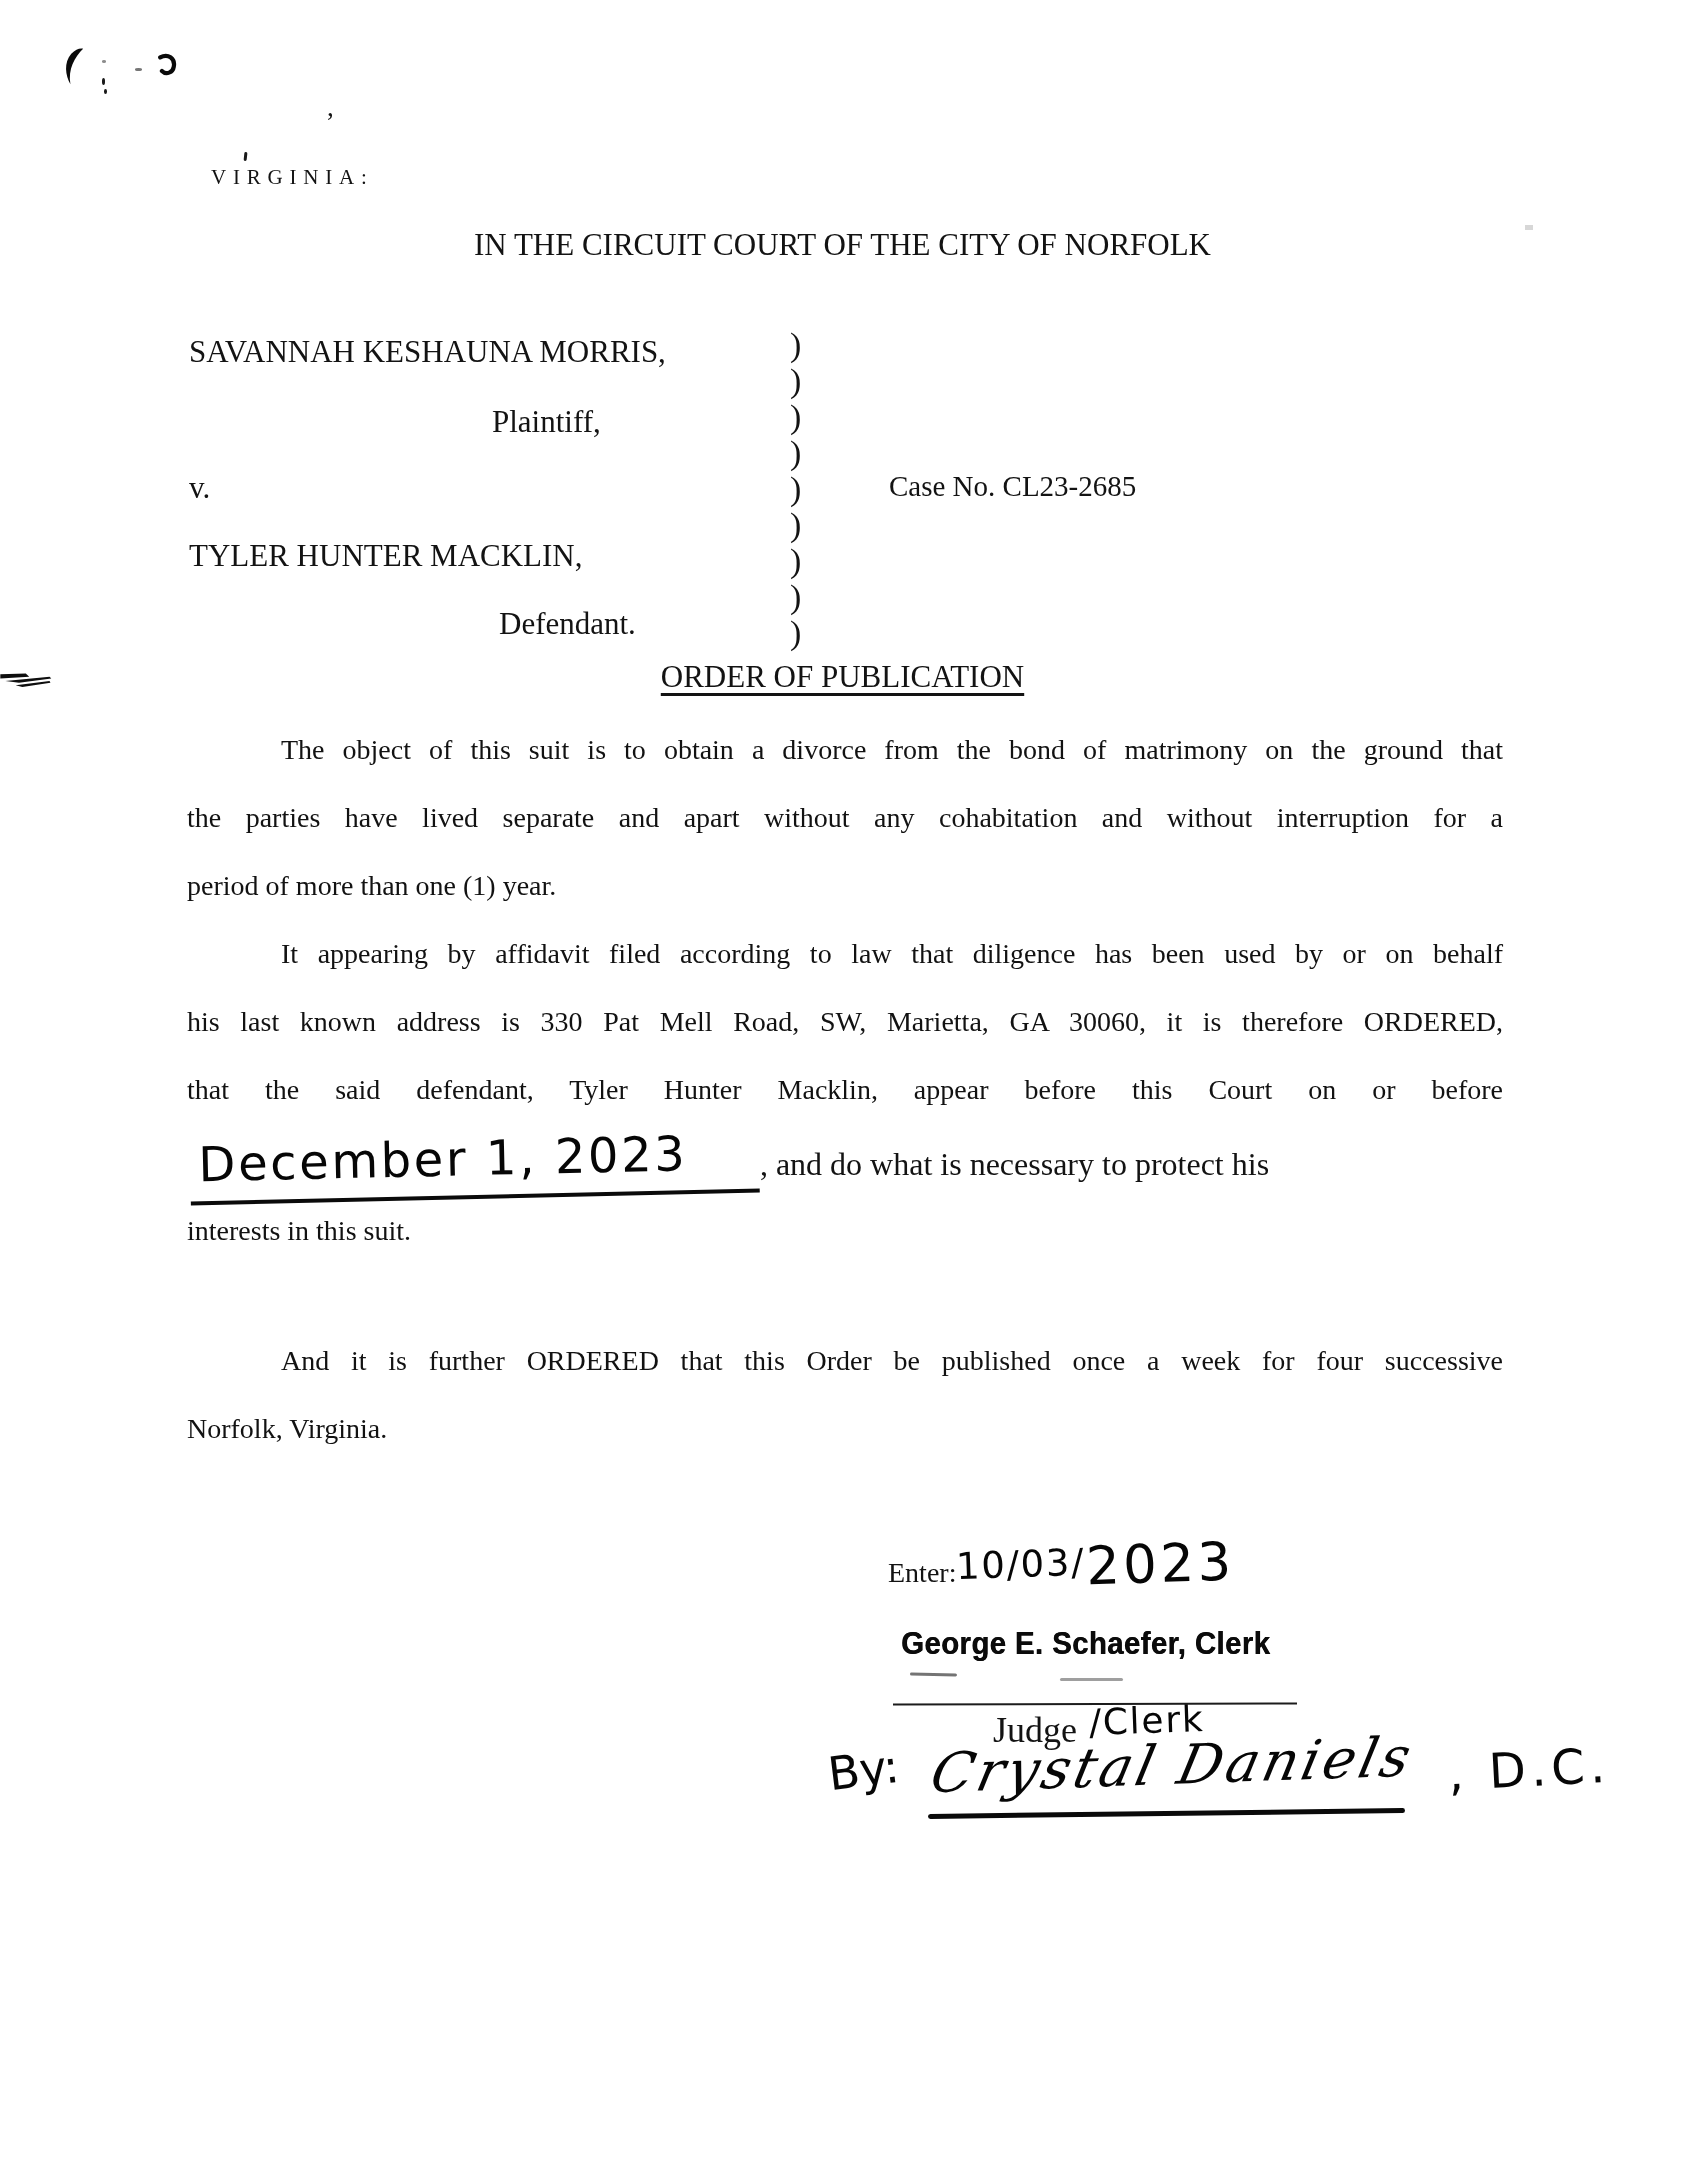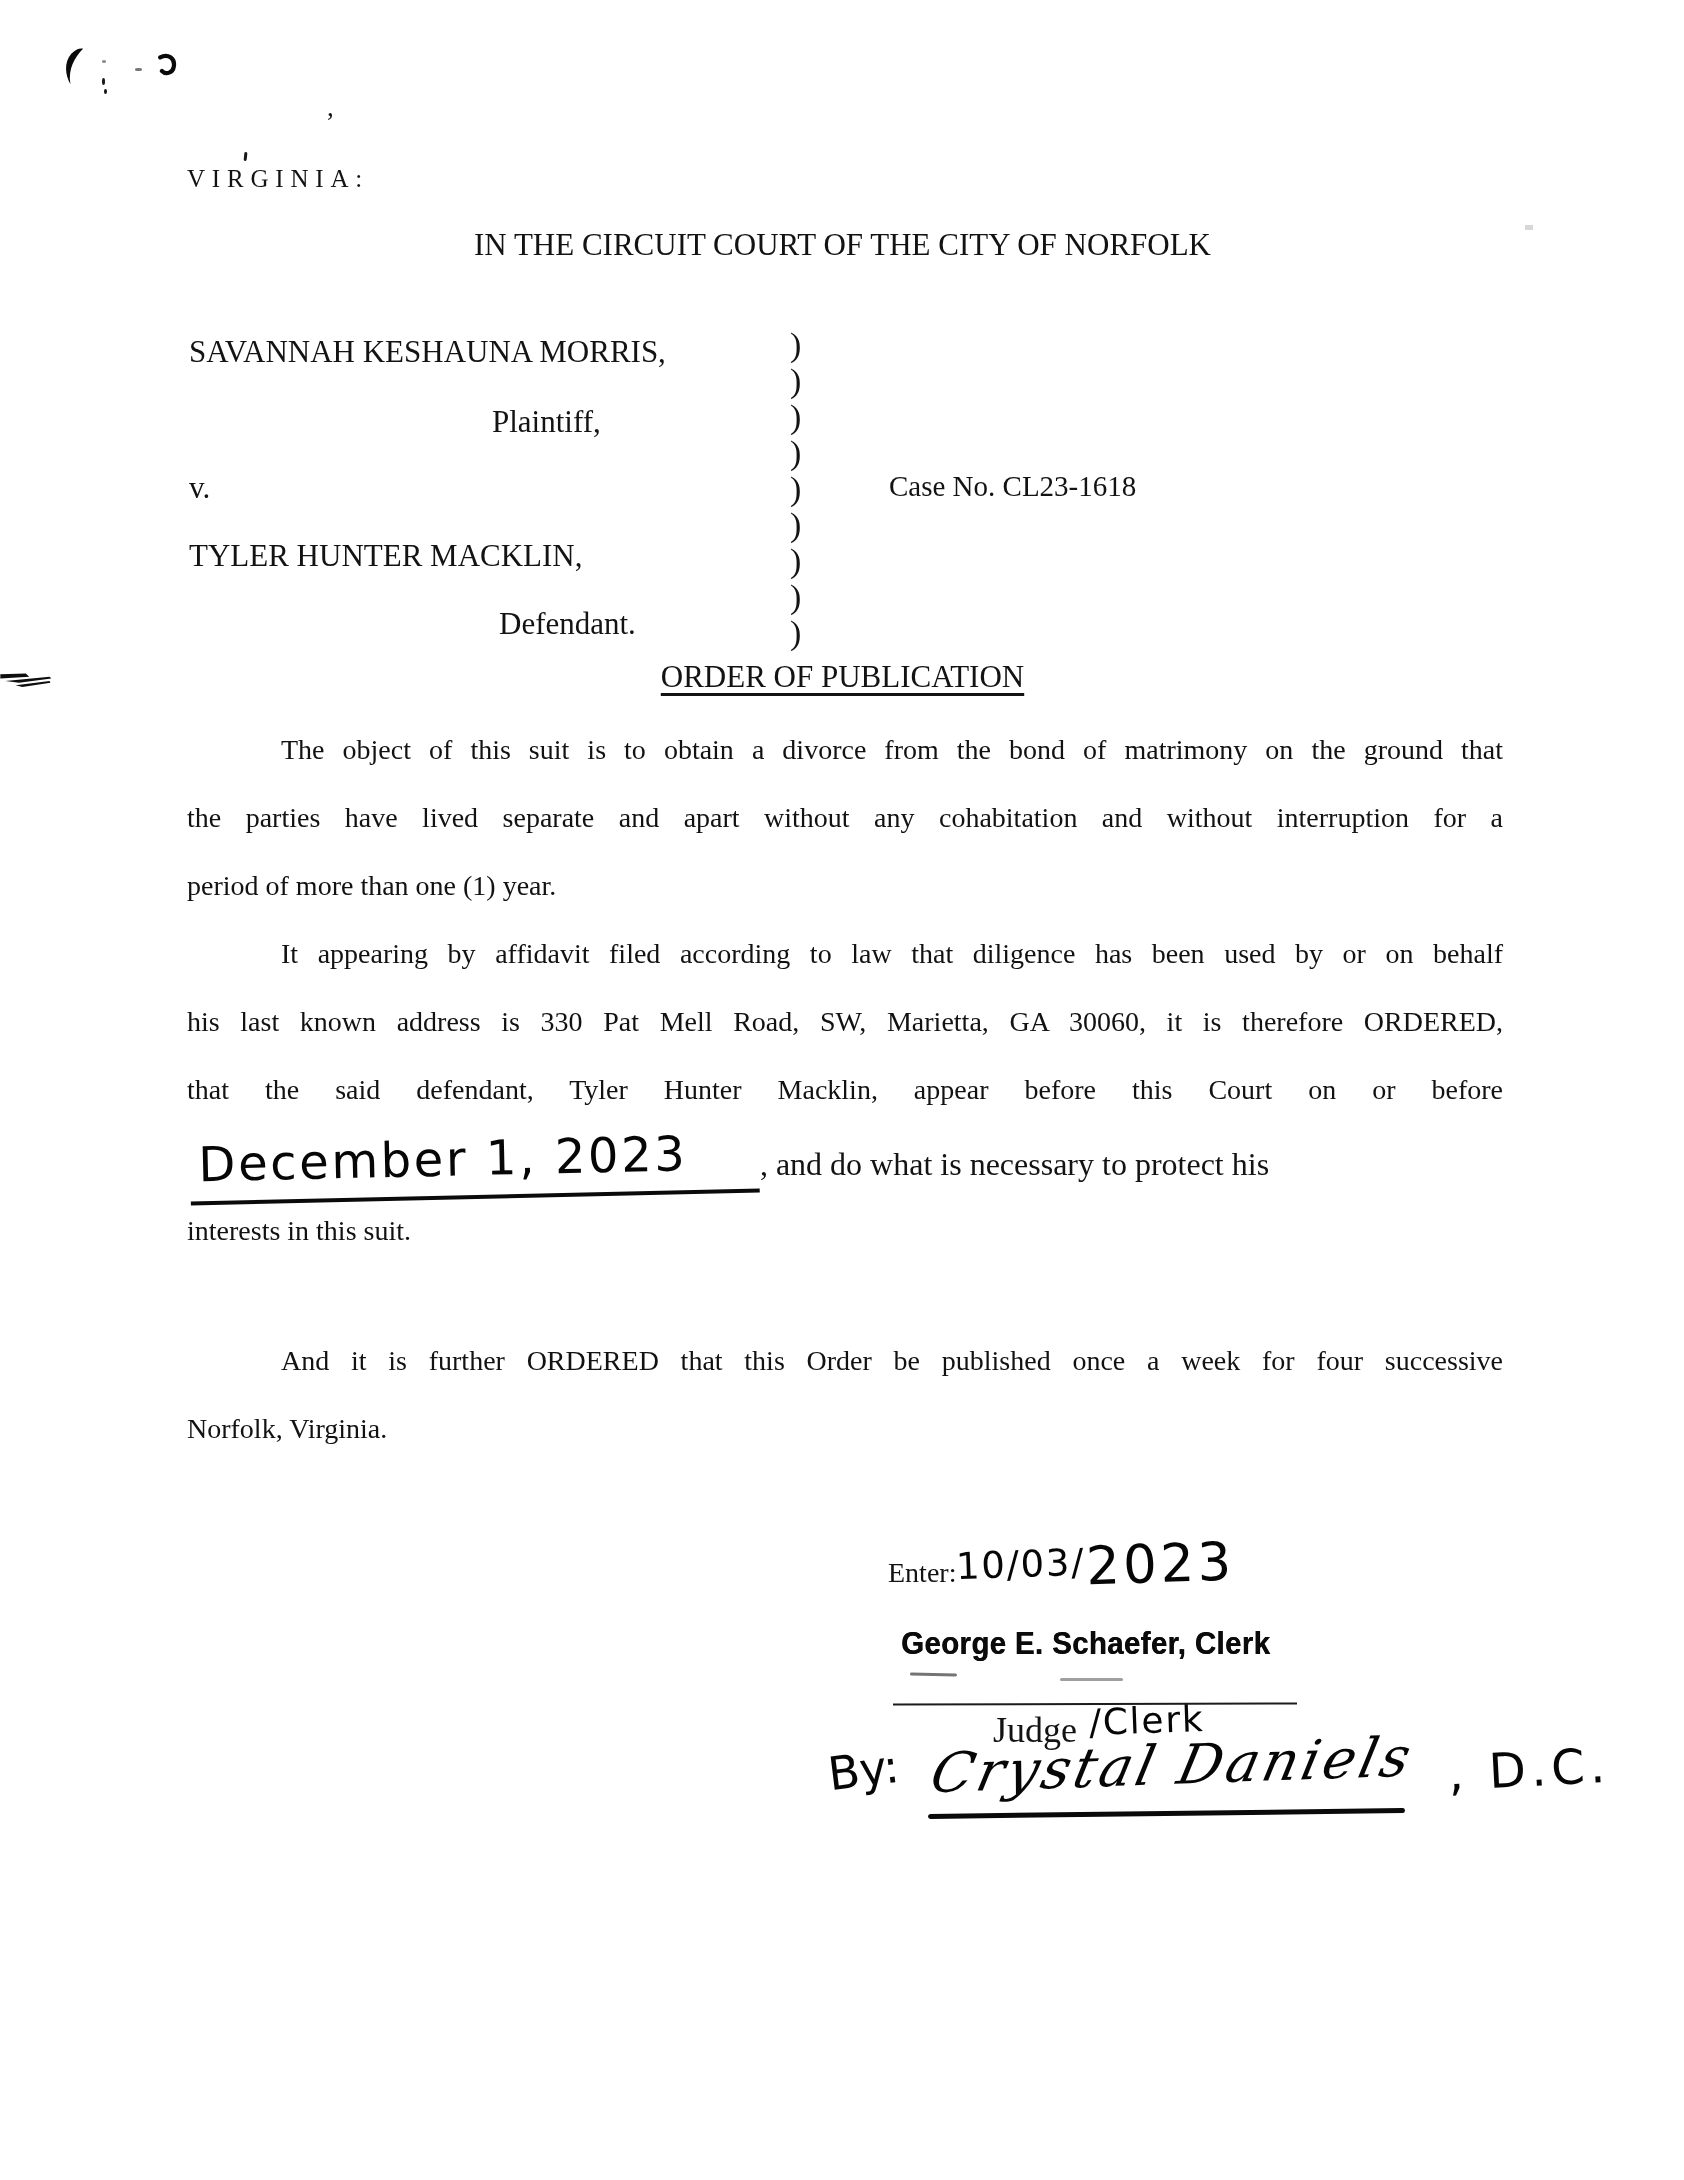--- a/index.html
+++ b/index.html
@@ -7,21 +7,21 @@
     position:relative;
     width:1685px;height:2181px;
     background:#ffffff;
     overflow:hidden;
     font-family:"Liberation Serif",serif;
     color:#121212;
   }
   .abs{position:absolute;}
   
   .t{font-family:"Liberation Serif",serif;color:#131313;}
-  .state-heading{font-size:25px;letter-spacing:6.8px;}
+  .state-heading{font-size:21px;letter-spacing:6.8px;margin-left:24px;}
   .court-heading{font-size:31px;text-align:center;width:100%;left:0;}
   .cap-name{font-size:31px;}
   .cap-label{font-size:31px;}
   .case-no{font-size:29px;}
   .paren-col{font-size:34px;line-height:36px;}
   .paren{display:block;height:36px;}
   .doc-title{font-size:31px;width:100%;left:0;text-align:center;}
   .doc-title span{text-decoration:underline;text-underline-offset:6px;text-decoration-thickness:2.6px;}
   
   .para{width:1316px;font-size:28px;}
@@ -102,21 +102,21 @@
     <span class="paren">)</span>
     <span class="paren">)</span>
     <span class="paren">)</span>
     <span class="paren">)</span>
     <span class="paren">)</span>
     <span class="paren">)</span>
     <span class="paren">)</span>
     <span class="paren">)</span>
   </div>
 
-  <div class="abs t case-no" style="left:889px;top:470px">Case No. CL23-1618</div>
+  <div class="abs t case-no" style="left:889px;top:470px">Case No. CL23-2685</div>
 
   <div class="abs t doc-title" style="top:659px">
     <span>ORDER OF PUBLICATION</span>
   </div>
 
   <div class="abs para" style="left:187px;top:716px">
     <div class="line indent">The object of this suit is to obtain a divorce from the bond of matrimony on the ground that</div>
     <div class="line">the parties have lived separate and apart without any cohabitation and without interruption for a</div>
     <div class="line noj">period of more than one (1) year.</div>
   </div>

